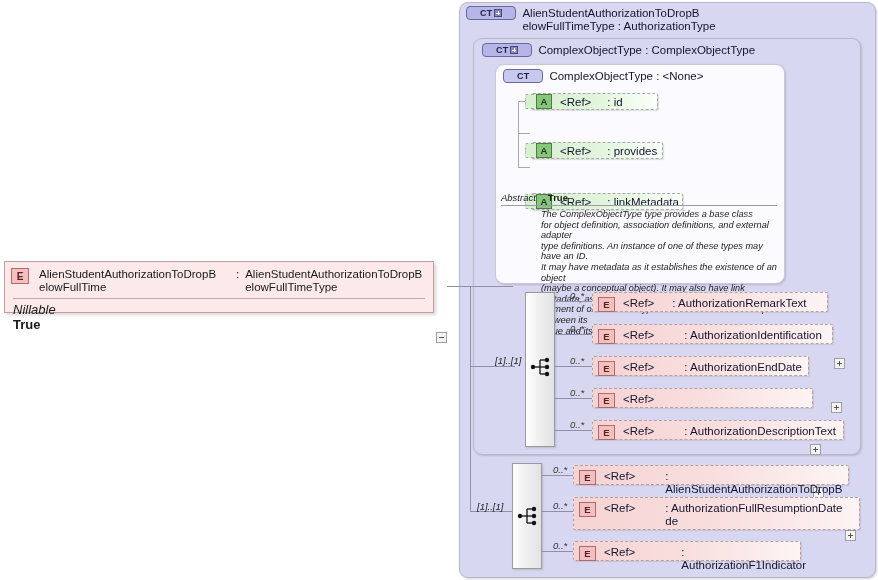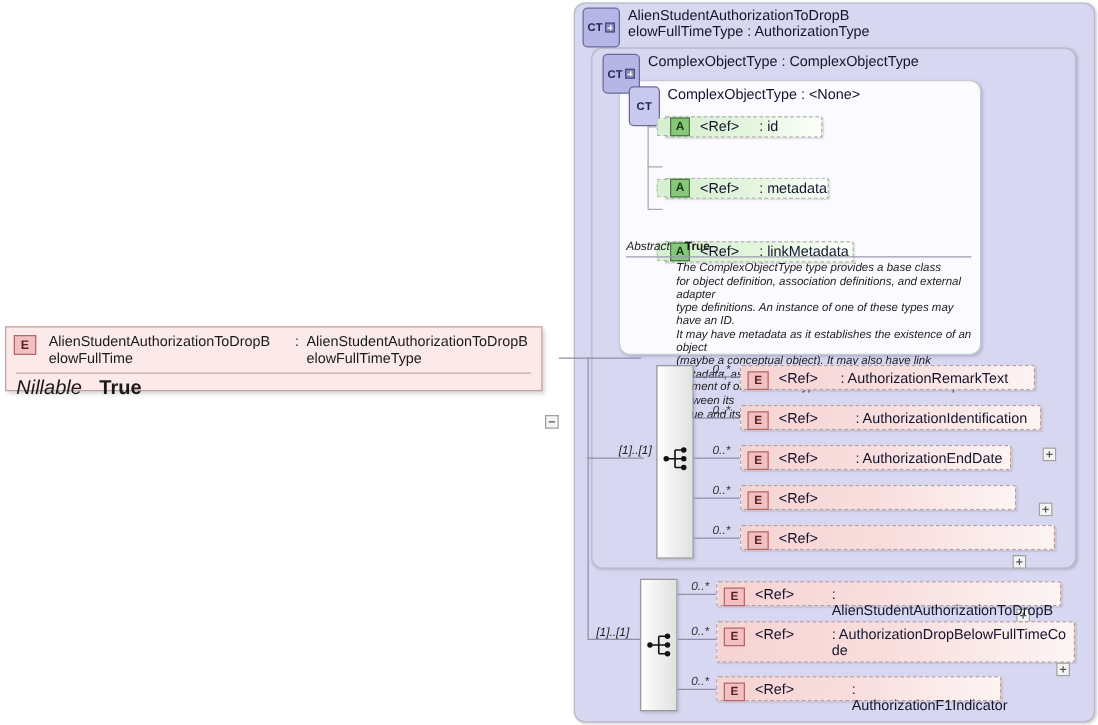--- a/index.html
+++ b/index.html
@@ -26,23 +26,23 @@
     box-shadow: 1px 1px 2px rgba(120,120,140,.35);
   }
   .ct-container.level3 {
     background: #fbfbff;
     border: 1px solid #c9c9d6;
   }
   .ct-badge {
     display: inline-flex;
     align-items: center;
     justify-content: center;
-    height: 32px;
+    height: 14px;
     min-width: 25px;
-    padding: 0 3px;
+    padding: 0 13px;
     border: 1px solid #6a6a9a;
     border-radius: 4px;
     background: #b6b6e6;
     font-size: 9px;
     font-weight: bold;
     letter-spacing: .2px;
     color: #22224a;
     box-sizing: border-box;
   }
   .ct-badge.plain { background: #c9c9ef; }
@@ -141,21 +141,21 @@
   }
 
   
   .root-box {
     border: 1px solid #c2a0a0;
     background: #fce9e9;
     box-shadow: 2px 2px 3px rgba(150,140,140,.35);
   }
   .root-top { display: flex; padding: 6px 6px 0 6px; }
   .root-divider { height: 1px; background: #c9a7a7; margin: 4px 8px 0 8px; }
-  .root-nillable { display: flex; gap: 14px; padding: 3px 8px 4px 8px; font-size: 16px; }
+  .root-nillable { display: flex; padding: 3px 8px 4px 8px; font-size: 13px; flex-direction: column; }
   .nillable-key { font-style: italic; }
   .nillable-val { font-weight: bold; }
 
   
   .plus-box, .minus-box {
     width: 11px; height: 11px;
     border: 1px solid #a0a0a0;
     background: #f4f4f4;
     position: relative;
     box-sizing: border-box;
@@ -245,21 +245,21 @@
 
 <div class="abs attr-row" style="left:531px;top:93px;width:127px;height:17px;">
   <span class="a-badge">A</span>
   <span class="row-label" style="margin-left:8px;">&lt;Ref&gt;</span>
   <span class="row-label" style="margin-left:16px;">: id</span>
 </div>
 
 <div class="abs attr-row" style="left:531px;top:125px;width:132px;height:17px;">
   <span class="a-badge">A</span>
   <span class="row-label" style="margin-left:8px;">&lt;Ref&gt;</span>
-  <span class="row-label" style="margin-left:16px;">: metadata</span>
+  <span class="row-label" style="margin-left:16px;">: provides</span>
 </div>
 
 <div class="abs attr-row" style="left:531px;top:159px;width:152px;height:17px;">
   <span class="a-badge">A</span>
   <span class="row-label" style="margin-left:8px;">&lt;Ref&gt;</span>
   <span class="row-label" style="margin-left:16px;">: linkMetadata</span>
 </div>
 
 <div class="abstract-block" style="left:501px;top:192px;width:276px;">
   <div class="abstract-head">
@@ -349,20 +349,21 @@
 
 <div class="abs elem-row" style="left:592px;top:388px;width:221px;height:20px;">
   <span class="e-badge">E</span>
   <span class="elem-txt">&lt;Ref&gt;</span>
 </div>
 <div class="abs plus-box" style="left:813px;top:392px;"></div>
 
 <div class="abs elem-row" style="left:592px;top:420px;width:252px;height:20px;">
   <span class="e-badge">E</span>
   <span class="elem-txt">&lt;Ref&gt;</span>
+  <span class="elem-txt" style="margin-left:30px;">: AuthorizationDescriptionText</span>
 </div>
 <div class="abs plus-box" style="left:845px;top:424px;"></div>
 
 <div class="abs card-label" style="left:477px;top:501px;">[1]..[1]</div>
 
 <div class="abs compositor" style="left:512px;top:463px;width:30px;height:106px;"></div>
 <svg class="abs" style="left:517px;top:505px;width:22px;height:22px;" viewBox="0 0 22 22">
   <circle cx="3" cy="11" r="2.2" fill="#111"></circle>
   <line x1="5" y1="11" x2="10" y2="11" stroke="#111" stroke-width="1.3"></line>
   <line x1="10" y1="4" x2="10" y2="18" stroke="#111" stroke-width="1.3"></line>
@@ -384,21 +385,21 @@
 
 <div class="abs elem-row" style="left:573px;top:465px;width:276px;height:20px;">
   <span class="e-badge">E</span>
   <span class="elem-txt">&lt;Ref&gt;</span>
   <span class="elem-txt" style="margin-left:30px;">: AlienStudentAuthorizationToDropB</span>
 </div>
 
 <div class="abs elem-row" style="left:573px;top:497px;width:287px;height:33px;">
   <span class="e-badge">E</span>
   <span class="elem-txt">&lt;Ref&gt;</span>
-  <span class="elem-txt" style="margin-left:30px;">: AuthorizationDropBelowFullTimeCo
+  <span class="elem-txt" style="margin-left:30px;">: AuthorizationFullResumptionDate
 de</span>
 </div>
 
 <div class="abs elem-row" style="left:573px;top:541px;width:228px;height:20px;">
   <span class="e-badge">E</span>
   <span class="elem-txt">&lt;Ref&gt;</span>
   <span class="elem-txt" style="margin-left:46px;">: AuthorizationF1Indicator</span>
 </div>
 
 </body></html>

